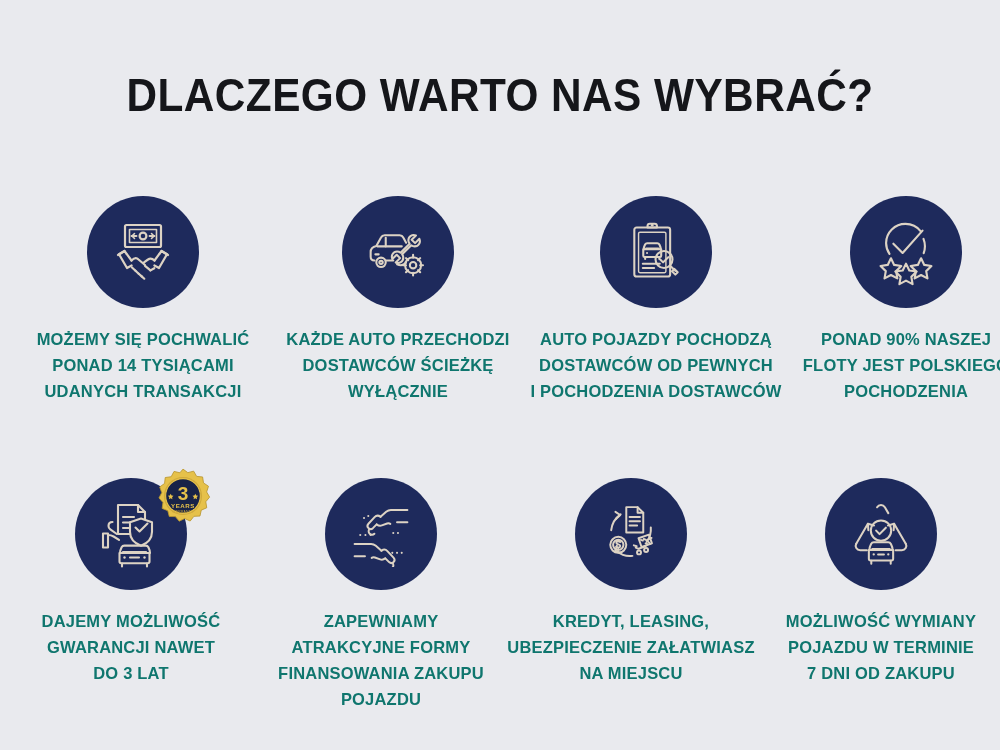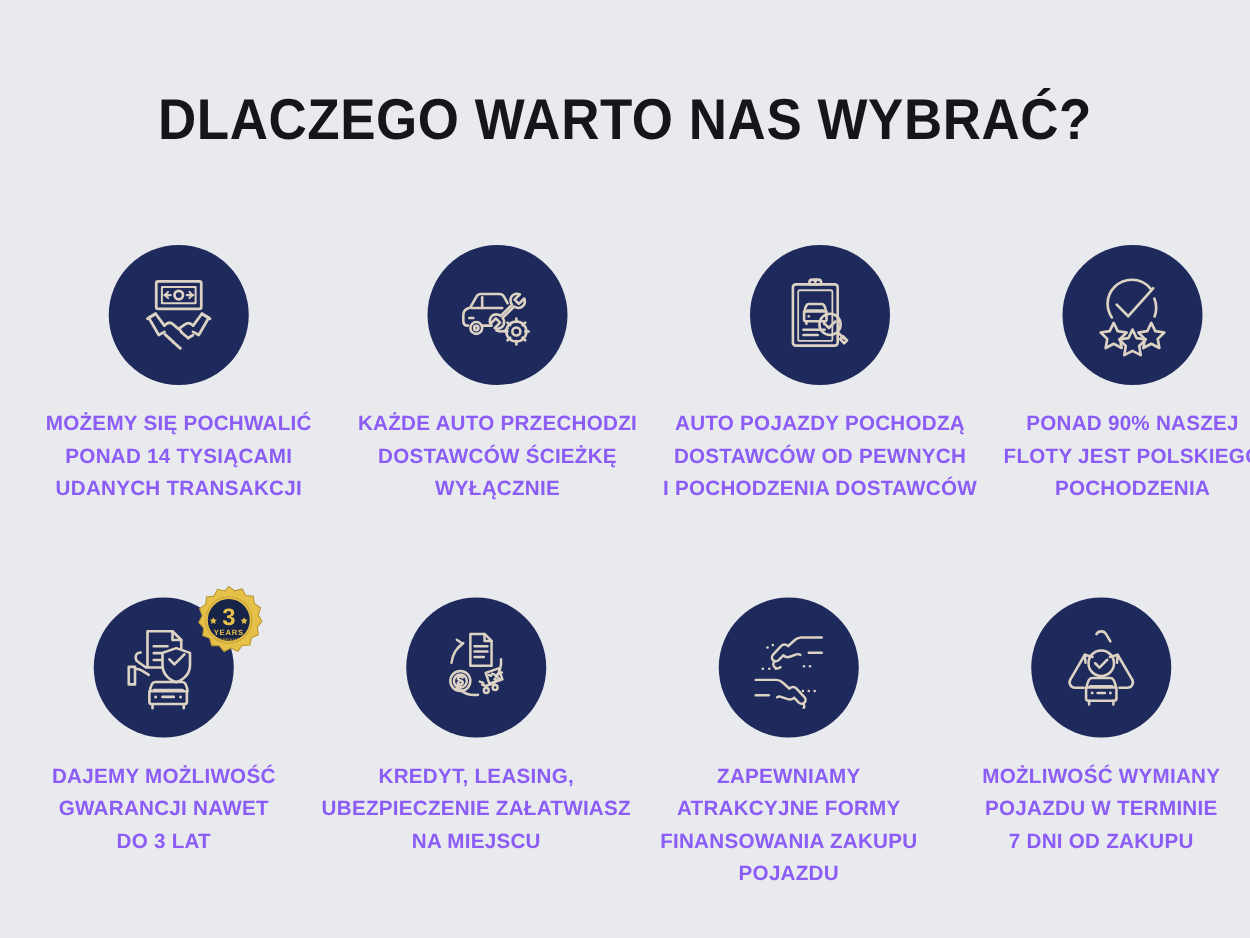--- a/index.html
+++ b/index.html
@@ -89,21 +89,21 @@
   }
   .caption {
     margin-top: 18px;
     width: 270px;
     text-align: center;
     font-family: "Liberation Sans", sans-serif;
     font-weight: bold;
     font-size: 16.5px;
     line-height: 26px;
     letter-spacing: 0.2px;
-    color: #8b5cf6;
+    color: #0f766e;
   }
   .caption .ln { display: block; white-space: nowrap; }
 
   
   .c1 { margin-left: 18px; }
   .c2 { margin-left: 5px; justify-content: center; }
   .c3 { margin-left: 8px; }
   .c4 { margin-left: 0px; }
 
   .r2c1 { margin-left: 6px; }
@@ -264,53 +264,20 @@
               <text x="50" y="80" font-family="'Liberation Sans',sans-serif" font-size="6" fill="#cfa93a" text-anchor="middle" letter-spacing="0.5">WARRANTY</text>
               <path d="M28 46 l1.6 3.2 3.4.5-2.5 2.4.6 3.5-3.1-1.6-3.1 1.6.6-3.5-2.5-2.4 3.4-.5z" fill="#e6c14a"></path>
               <path d="M72 46 l1.6 3.2 3.4.5-2.5 2.4.6 3.5-3.1-1.6-3.1 1.6.6-3.5-2.5-2.4 3.4-.5z" fill="#e6c14a"></path>
             </g>
           </svg>
         </div>
         <div class="caption">
           <span class="ln">DAJEMY MOŻLIWOŚĆ</span>
           <span class="ln">GWARANCJI NAWET</span>
           <span class="ln">DO 3 LAT</span>
-        </div>
-      </div>
-
-      <div class="cell r2c3">
-        <div class="icon-wrap">
-          <div class="circle">
-            <svg width="66" height="66" viewBox="0 0 70 70" fill="none" stroke="#ddd3c4" stroke-width="2.1" stroke-linecap="round" stroke-linejoin="round">
-              <path d="M30 6.5H42l6 6v21H30z"></path>
-              <path d="M42 6.5v6h6"></path>
-              <path d="M33.5 17h11M33.5 21.5h11M33.5 26h8"></path>
-              <path d="M14 31c.8-7 4.5-13 10-16.8"></path>
-              <path d="M18.5 11.5L23.5 14.8 19 19"></path>
-              <path d="M56 28c.5 5.5-1 11-4.5 15.5"></path>
-              <path d="M55.5 45.5l-4-3.8 5.3-2.5"></path>
-              <path d="M20 53c4.5 4 10.5 6 16.5 5.2"></path>
-              <path d="M20 47.5l-2 6.3 6.3 1"></path>
-              <circle cx="21.5" cy="46.5" r="8.5"></circle>
-              <circle cx="21.5" cy="46.5" r="5.5"></circle>
-              <path d="M23.5 43.5c-.7-.7-1.6-1-2.5-.8-1 .2-1.6.9-1.6 1.7 0 2 4.2 1.3 4.2 3.3 0 .9-.8 1.6-1.8 1.7-1 .1-1.9-.3-2.5-1"></path>
-              <path d="M21.5 41.5v1.1M21.5 50.3v1.2"></path>
-              <path d="M43 39.5l11-3.8 3.2 9.3-11 3.8z"></path>
-              <path d="M45.5 41.3l2 .7M48.5 40.3l2 .7M50.5 45l2 .7"></path>
-              <path d="M40 49.5l3 1.2 7.5-2.6"></path>
-              <path d="M38 47l3 1"></path>
-              <circle cx="43.5" cy="54.5" r="2.1"></circle>
-              <circle cx="51" cy="52" r="2.1"></circle>
-            </svg>
-          </div>
-        </div>
-        <div class="caption">
-          <span class="ln">KREDYT, LEASING,</span>
-          <span class="ln">UBEZPIECZENIE ZAŁATWIASZ</span>
-          <span class="ln">NA MIEJSCU</span>
         </div>
       </div>
 
       <div class="cell r2c2">
         <div class="icon-wrap">
           <div class="circle">
             <svg width="66" height="66" viewBox="0 0 70 70" fill="none" stroke="#ddd3c4" stroke-width="2.1" stroke-linecap="round" stroke-linejoin="round">
               <path d="M63 9.5H45.5c-2 0-3.5.7-5 2l-6 5.3"></path>
               <path d="M34.5 16.8c-2-1.6-4.5-1.6-6.3.3l-6.5 7c-1.3 1.4-1.3 3.4 0 4.7 1.3 1.3 3.3 1.3 4.7 0l4-4"></path>
               <path d="M30.5 24.8c1.6 1.4 3.4 1.8 5.4 1.1l5.6-2c1.2-.4 2.4-.3 3.4.4"></path>
@@ -335,20 +302,53 @@
           </div>
         </div>
         <div class="caption">
           <span class="ln">ZAPEWNIAMY</span>
           <span class="ln">ATRAKCYJNE FORMY</span>
           <span class="ln">FINANSOWANIA ZAKUPU</span>
           <span class="ln">POJAZDU</span>
         </div>
       </div>
 
+      <div class="cell r2c3">
+        <div class="icon-wrap">
+          <div class="circle">
+            <svg width="66" height="66" viewBox="0 0 70 70" fill="none" stroke="#ddd3c4" stroke-width="2.1" stroke-linecap="round" stroke-linejoin="round">
+              <path d="M30 6.5H42l6 6v21H30z"></path>
+              <path d="M42 6.5v6h6"></path>
+              <path d="M33.5 17h11M33.5 21.5h11M33.5 26h8"></path>
+              <path d="M14 31c.8-7 4.5-13 10-16.8"></path>
+              <path d="M18.5 11.5L23.5 14.8 19 19"></path>
+              <path d="M56 28c.5 5.5-1 11-4.5 15.5"></path>
+              <path d="M55.5 45.5l-4-3.8 5.3-2.5"></path>
+              <path d="M20 53c4.5 4 10.5 6 16.5 5.2"></path>
+              <path d="M20 47.5l-2 6.3 6.3 1"></path>
+              <circle cx="21.5" cy="46.5" r="8.5"></circle>
+              <circle cx="21.5" cy="46.5" r="5.5"></circle>
+              <path d="M23.5 43.5c-.7-.7-1.6-1-2.5-.8-1 .2-1.6.9-1.6 1.7 0 2 4.2 1.3 4.2 3.3 0 .9-.8 1.6-1.8 1.7-1 .1-1.9-.3-2.5-1"></path>
+              <path d="M21.5 41.5v1.1M21.5 50.3v1.2"></path>
+              <path d="M43 39.5l11-3.8 3.2 9.3-11 3.8z"></path>
+              <path d="M45.5 41.3l2 .7M48.5 40.3l2 .7M50.5 45l2 .7"></path>
+              <path d="M40 49.5l3 1.2 7.5-2.6"></path>
+              <path d="M38 47l3 1"></path>
+              <circle cx="43.5" cy="54.5" r="2.1"></circle>
+              <circle cx="51" cy="52" r="2.1"></circle>
+            </svg>
+          </div>
+        </div>
+        <div class="caption">
+          <span class="ln">KREDYT, LEASING,</span>
+          <span class="ln">UBEZPIECZENIE ZAŁATWIASZ</span>
+          <span class="ln">NA MIEJSCU</span>
+        </div>
+      </div>
+
       <div class="cell r2c4">
         <div class="icon-wrap">
           <div class="circle">
             <svg width="68" height="68" viewBox="0 0 70 70" fill="none" stroke="#ddd3c4" stroke-width="2.1" stroke-linecap="round" stroke-linejoin="round">
               <path d="M31 7.5c1.8-3 6.2-3 8 0l3.5 6"></path>
               <path d="M9.5 45l12-20.5"></path>
               <path d="M21.5 24.5l.5 6.5M21.5 24.5l6.3 1.8"></path>
               <path d="M9.5 45c-1.7 3 .5 6.7 4 6.7h7"></path>
               <path d="M60.5 45l-12-20.5"></path>
               <path d="M48.5 24.5l-.5 6.5M48.5 24.5l-6.3 1.8"></path>

